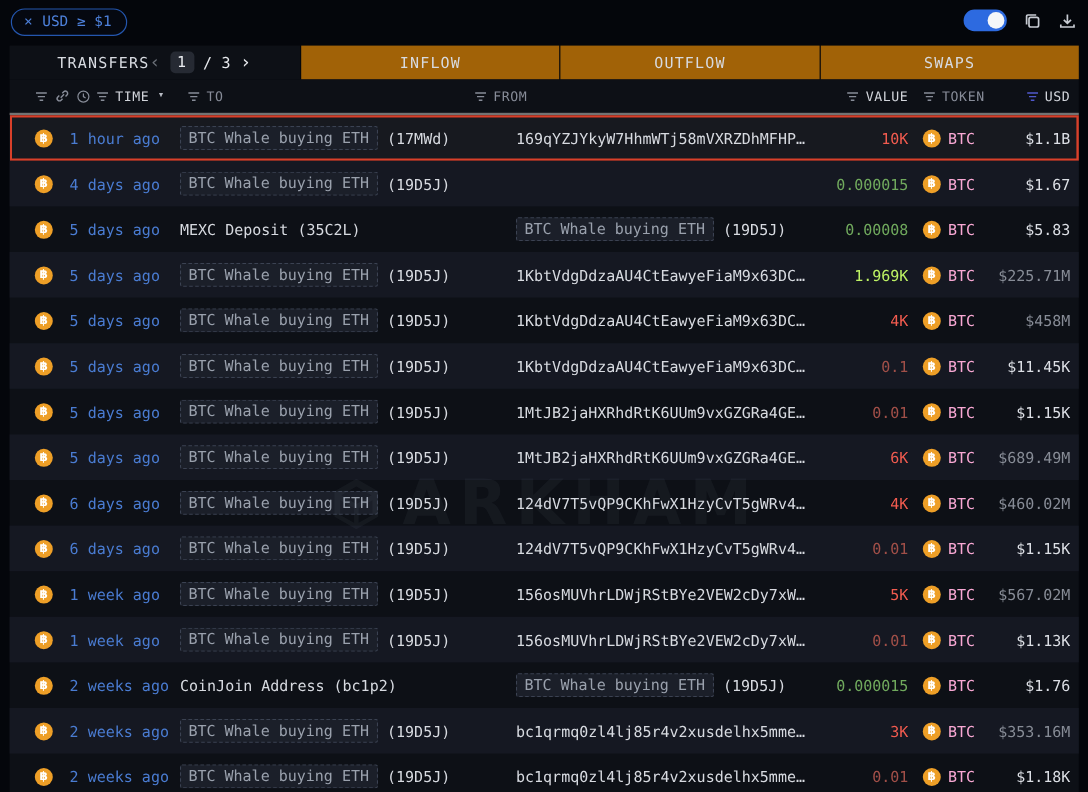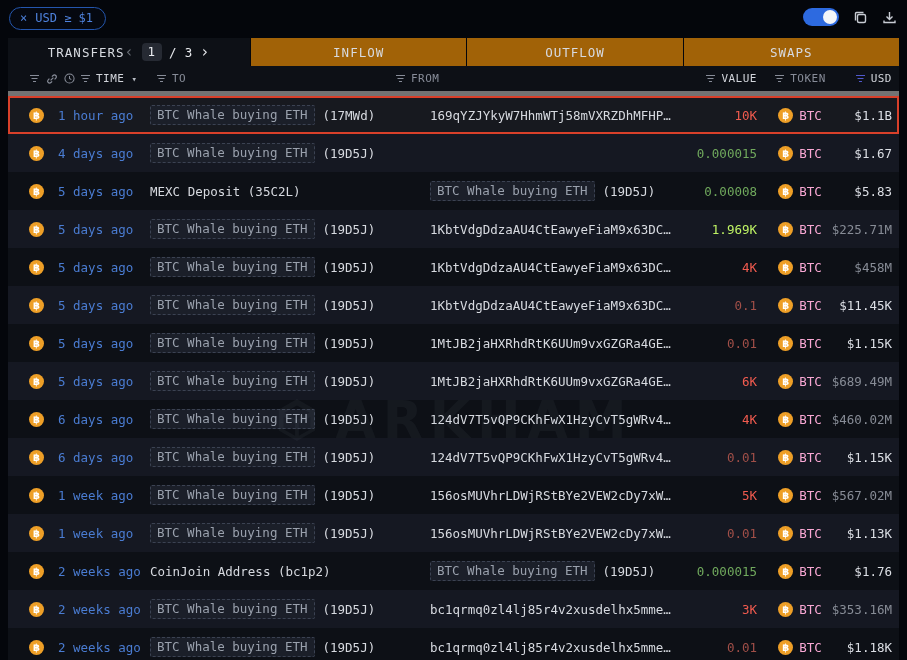--- a/index.html
+++ b/index.html
@@ -40,25 +40,25 @@
   .pager .cur { background:#262a33; border-radius:4px; padding:1px 6px 2px; color:#e9ebef; }
   .pager .sep, .pager .tot { color:#e9ebef; }
 
   
   .cell { display:flex; align-items:center; }
   .c-lead  { flex:0 0 44px;  padding-left:21px; }
   .c-time  { flex:0 0 98px;  padding-left:6px; }
   .c-from  { flex:0 0 280px; }
   .c-to    { flex:1 1 auto;  min-width:0; }
   .c-value { flex:0 0 82px;  justify-content:flex-end; }
-  .c-token { flex:0 0 74px;  padding-left:12px;justify-content:center; }
+  .c-token { flex:0 0 74px;  padding-left:12px; }
   .c-usd   { flex:0 0 68px;  justify-content:flex-end; padding-right:7px; }
 
   
-  .thead { display:flex; height:30px; align-items:center; font-size:11px; color:#878c98; border-bottom:5px solid #737373; }
+  .thead { display:flex; height:30px; align-items:center; font-size:11px; color:#878c98; border-bottom:2px solid #737373; }
   .th { display:flex; align-items:center; gap:5px; letter-spacing:0.5px; cursor:pointer; }
   .th svg { flex:0 0 auto; }
   .th .lbl.on { color:#d2d5db; }
   .f-usd { color:#5058cc; }
   .caret { font-size:9px; color:#b8bcc4; margin-left:2px; }
 
   
   .row { display:flex; height:38px; align-items:center; font-size:12.5px; }
   .row.alt { background:#151822; }
   .row.hl { background:#17191f; box-shadow: inset 0 0 0 2px #d9402a; }

